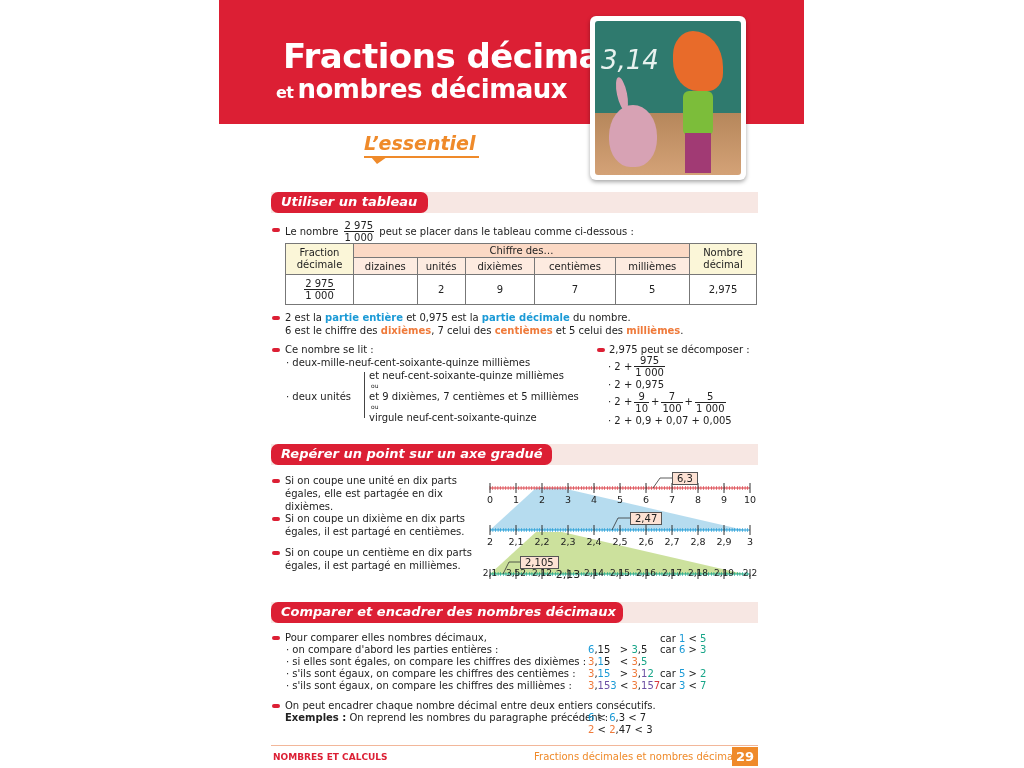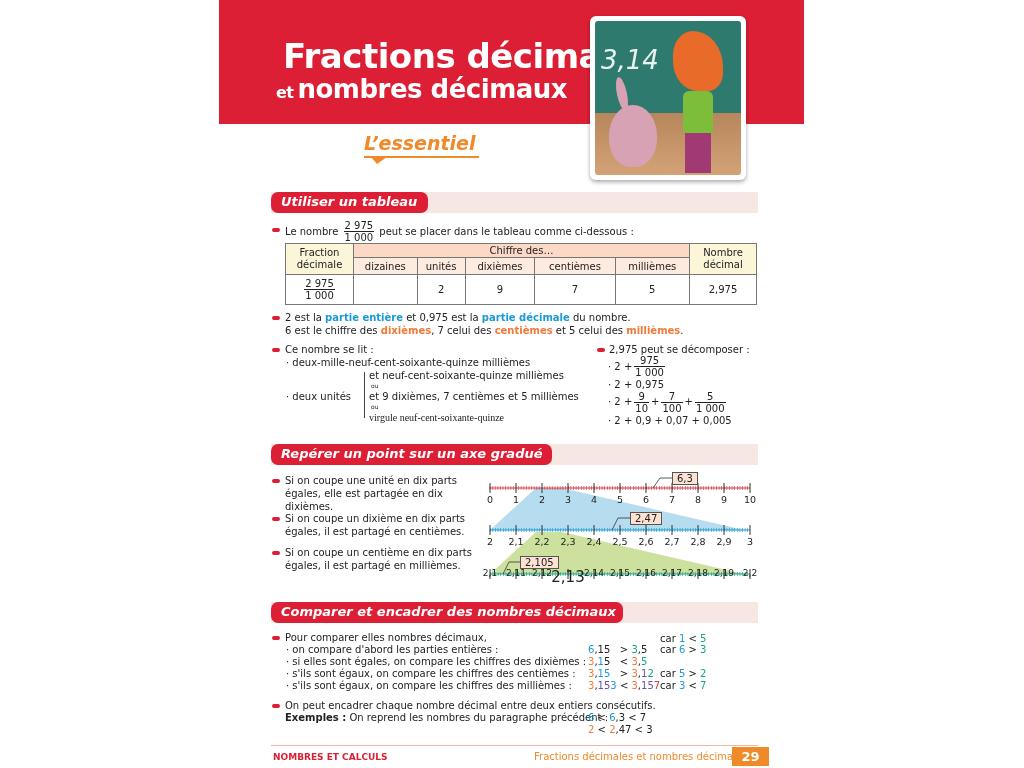--- a/index.html
+++ b/index.html
@@ -35,21 +35,21 @@
   .th-yellow { background: #fbf6d8; }
   .th-peach { background: #fbd9c5; }
   .th-sub { background: #fdebe0; }
   .sep-red { border-left: 1px solid #ef7a3a !important; }
   .axis-wrap { position: absolute; left: 265px; top: 468px; width: 275px; height: 112px; }
   .tick-label { position: absolute; font-size: 9.5px; transform: translateX(-50%); white-space: nowrap; }
   .callout { position: absolute; background: #fde2d4; border: 1px solid #555; font-size: 10px; padding: 0 4px; line-height: 11px; }
   .footer-line { position: absolute; left: 52px; top: 745px; width: 487px; height: 1px; background: #f2b79a; }
   .foot-left { position: absolute; left: 54px; top: 752px; color: #dc1f34; font-weight: bold; font-size: 9px; }
   .foot-right { position: absolute; left: 315px; top: 751px; color: #ef8a2a; font-size: 10px; white-space: nowrap; }
-  .pagenum { position: absolute; left: 513px; top: 747px; width: 37px; height: 19px; background: #ef8a2a; color: #fff; font-weight: bold; font-size: 13px; text-align: center; line-height: 19px; }
+  .pagenum { position: absolute; left: 513px; top: 747px; width: 26px; height: 19px; background: #ef8a2a; color: #fff; font-weight: bold; font-size: 13px; text-align: center; line-height: 19px; }
   .c-blue { color: #1b9ad6; }
   .c-teal { color: #17a588; }
   .c-orange { color: #ef7a3a; }
   .c-purple { color: #6c4fa3; }
   .c-red { color: #d9363e; }
   .vbar { position: absolute; width: 1px; background: #444; }
 </style>
 </head>
 <body>
 
@@ -118,21 +118,21 @@
 
   <div class="bullet" style="left:53px; top:348px;"></div>
   <div class="txt" style="left:66px; top:343px;">Ce nombre se lit :</div>
   <div class="txt" style="left:67px; top:356px;">· <span>deux-mille-neuf-cent-soixante-quinze millièmes</span></div>
   <div class="txt" style="left:67px; top:390px;">· <span>deux unités</span></div>
   <div class="vbar" style="left:145px; top:372px; height:46px;"></div>
   <div class="txt" style="left:150px; top:369px;">et neuf-cent-soixante-quinze millièmes</div>
   <div class="txt" style="left:152px; top:382px; font-size:6px; line-height:7px;">ou</div>
   <div class="txt" style="left:150px; top:390px;">et 9 dixièmes, 7 centièmes et 5 millièmes</div>
   <div class="txt" style="left:152px; top:403px; font-size:6px; line-height:7px;">ou</div>
-  <div class="txt" style="left:150px; top:411px;font-family:Liberation Serif, serif;">virgule neuf-cent-soixante-quinze</div>
+  <div class="txt" style="left:150px; top:411px;">virgule neuf-cent-soixante-quinze</div>
 
   <div class="bullet" style="left:378px; top:348px;"></div>
   <div class="txt" style="left:390px; top:343px;">2,975 peut se décomposer :</div>
   <div class="txt" style="left:389px; top:355px; line-height:22px;">· <span>2 +</span><span class="frac"><span class="num">975</span><span class="den">1 000</span></span></div>
   <div class="txt" style="left:389px; top:378px;">· <span>2 + 0,975</span></div>
   <div class="txt" style="left:389px; top:390px; line-height:24px;">· <span>2 +</span><span class="frac"><span class="num">9</span><span class="den">10</span></span>+<span class="frac"><span class="num">7</span><span class="den">100</span></span>+<span class="frac"><span class="num">5</span><span class="den">1 000</span></span></div>
   <div class="txt" style="left:389px; top:414px;">· <span>2 + 0,9 + 0,07 + 0,005</span></div>
 
   <div class="sect-head" style="top:444px;">
     <div class="sect-label" style="width:281px;">Repérer un point sur un axe gradué</div>
@@ -257,23 +257,23 @@
     <div class="tick-label" style="left:84px; top:68px;">2,3</div>
     <div class="tick-label" style="left:110px; top:68px;">2,4</div>
     <div class="tick-label" style="left:136px; top:68px;">2,5</div>
     <div class="tick-label" style="left:162px; top:68px;">2,6</div>
     <div class="tick-label" style="left:188px; top:68px;">2,7</div>
     <div class="tick-label" style="left:214px; top:68px;">2,8</div>
     <div class="tick-label" style="left:240px; top:68px;">2,9</div>
     <div class="tick-label" style="left:266px; top:68px;">3</div>
 
     <div class="tick-label" style="left:6px; top:100px; font-size:9px;">2,1</div>
-    <div class="tick-label" style="left:32px; top:100px; font-size:9px;">2,11</div>
+    <div class="tick-label" style="left:32px; top:100px; font-size:9px;">3,52</div>
     <div class="tick-label" style="left:58px; top:100px; font-size:9px;">2,12</div>
-    <div class="tick-label" style="left:84px; top:100px; font-size:15px;">2,13</div>
+    <div class="tick-label" style="left:84px; top:100px; font-size:11px;">2,13</div>
     <div class="tick-label" style="left:110px; top:100px; font-size:9px;">2,14</div>
     <div class="tick-label" style="left:136px; top:100px; font-size:9px;">2,15</div>
     <div class="tick-label" style="left:162px; top:100px; font-size:9px;">2,16</div>
     <div class="tick-label" style="left:188px; top:100px; font-size:9px;">2,17</div>
     <div class="tick-label" style="left:214px; top:100px; font-size:9px;">2,18</div>
     <div class="tick-label" style="left:240px; top:100px; font-size:9px;">2,19</div>
     <div class="tick-label" style="left:266px; top:100px; font-size:9px;">2,2</div>
   </div>
 
   <div class="sect-head" style="top:602px;">

